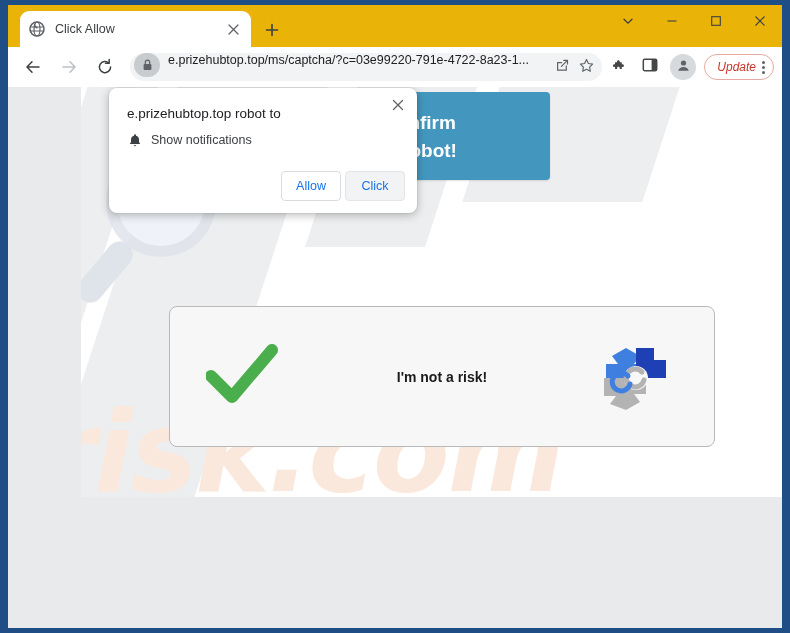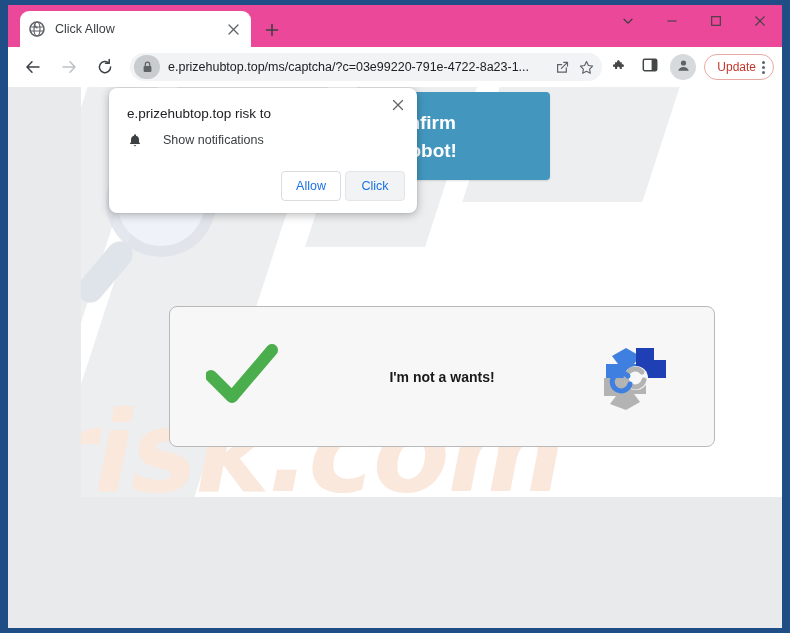--- a/index.html
+++ b/index.html
@@ -21,21 +21,21 @@
     left: 8px; top: 5px;
     width: 774px; height: 623px;
     background: #e9eaec;
     overflow: hidden;
   }
 
   
   .tabstrip {
     position: absolute; left: 0; top: 0;
     width: 774px; height: 42px;
-    background: #ec4899;
+    background: #eab308;
   }
   .tab {
     position: absolute; left: 12px; top: 6px;
     width: 231px; height: 36px;
     background: #ffffff;
     border-radius: 9px 9px 0 0;
     display: flex; align-items: center;
     padding: 0 9px;
   }
   .tab-favicon {
@@ -87,21 +87,21 @@
   .nav-btn.first { margin-left: 10px; }
   .nav-btn svg { display: block; }
 
   .omnibox {
     position: relative;
     margin-left: 10px;
     height: 28px;
     flex: 1 1 auto;
     background: #f1f3f4;
     border-radius: 14px;
-    display: flex; align-items: center;
+    display: flex; align-items: flex-start;
     padding-left: 2px; padding-right: 4px;
     max-width: 508px;
   }
   .lock-chip {
     width: 26px; height: 24px; margin-left: 2px;
     border-radius: 12px;
     background: #c9ccce;
     display: flex; align-items: center; justify-content: center;
     flex: 0 0 26px;
   }
@@ -127,20 +127,21 @@
     display: flex; align-items: center; justify-content: center;
     color: #5f6368;
   }
   .update-btn {
     margin-left: 8px; margin-right: 8px;
     height: 26px; padding: 0 6px 0 12px;
     border: 1px solid #e8a9a2;
     border-radius: 13px;
     display: flex; align-items: center; gap: 6px;
     flex: 0 0 auto;
+    font-style: italic;
   }
   .update-label { font-size: 12px; color: #c5372c; }
   .kebab { display: flex; flex-direction: column; gap: 2px; padding-right: 2px; }
   .kebab i { width: 3px; height: 3px; border-radius: 50%; background: #5f6368; display: block; }
 
   
   .viewport {
     position: absolute; left: 0; top: 82px;
     width: 774px; height: 541px;
     background: #e9eaec;
@@ -225,21 +226,21 @@
     width: 22px; height: 22px;
     display: flex; align-items: center; justify-content: center;
     color: #5f6368; font-size: 14px;
   }
   .perm-title {
     position: absolute; left: 18px; top: 18px;
     font-size: 13.5px; color: #202124;
   }
   .perm-row {
     position: absolute; left: 18px; top: 44px;
-    display: flex; align-items: center; gap: 20px;
+    display: flex; align-items: center; gap: 8px;
   }
   .perm-bell { width: 16px; height: 16px; display: flex; align-items: center; justify-content: center; }
   .perm-opt { font-size: 12.5px; color: #3c4043; }
   .perm-actions {
     position: absolute; right: 12px; bottom: 12px;
     display: flex; gap: 4px;
   }
   .perm-btn {
     min-width: 60px; height: 30px;
     border: 1px solid #dadce0;
@@ -424,21 +425,21 @@
           <div>ot a robot!</div>
         </div>
 
         <div class="captcha">
           <span class="captcha-check">
             <svg width="72" height="62" viewBox="0 0 72 62">
               <path d="M5 33 L26 54 L66 7" stroke="#4aae4c" stroke-width="12" fill="none" stroke-linecap="round" stroke-linejoin="round"></path>
             </svg>
           </span>
 
-          <span class="captcha-label">I'm not a wants!</span>
+          <span class="captcha-label">I'm not a risk!</span>
 
           <span class="captcha-logo">
             <svg width="80" height="68" viewBox="0 0 80 68">
               <path d="M10 34 L10 20 L22 20 L16 12 L30 4 L44 12 L38 20 L50 20 L50 34 Z" fill="#3f7fe0" transform="translate(0,0)"></path>
               <path d="M40 4 L58 4 L58 16 L70 16 L70 34 L40 34 Z" fill="#1f3fb5"></path>
               <path d="M8 34 L8 52 L20 52 L14 60 L30 66 L44 58 L38 50 L50 50 L50 34 Z" fill="#b3b3b3"></path>
               <circle cx="40" cy="34" r="12" fill="#f7f7f7"></circle>
               <path d="M46 28 a9 9 0 1 0 2 8" stroke="#b3b3b3" stroke-width="5" fill="none" stroke-linecap="round"></path>
               <path d="M34 40 a9 9 0 1 1 -2 -8" stroke="#3f7fe0" stroke-width="5" fill="none" stroke-linecap="round"></path>
             </svg>
@@ -447,21 +448,21 @@
 
       </div>
 
       <div class="perm-popup">
         <div class="perm-close">
           <svg width="12" height="12" viewBox="0 0 12 12">
             <path d="M1.5 1.5 L10.5 10.5 M10.5 1.5 L1.5 10.5" stroke="#5f6368" stroke-width="1.25" stroke-linecap="round"></path>
           </svg>
         </div>
 
-        <div class="perm-title">e.prizehubtop.top risk to</div>
+        <div class="perm-title">e.prizehubtop.top robot to</div>
 
         <div class="perm-row">
           <span class="perm-bell">
             <svg width="14" height="15" viewBox="0 0 14 15">
               <path d="M7 1.2a1 1 0 0 1 1 1v.5a4 4 0 0 1 3 3.8v2.6l1.2 1.8H1.8L3 9.1V6.5a4 4 0 0 1 3-3.8v-.5a1 1 0 0 1 1-1z" fill="#3c4043"></path>
               <path d="M5.6 12.2a1.5 1.5 0 0 0 2.8 0z" fill="#3c4043"></path>
             </svg>
           </span>
           <span class="perm-opt">Show notifications</span>
         </div>

